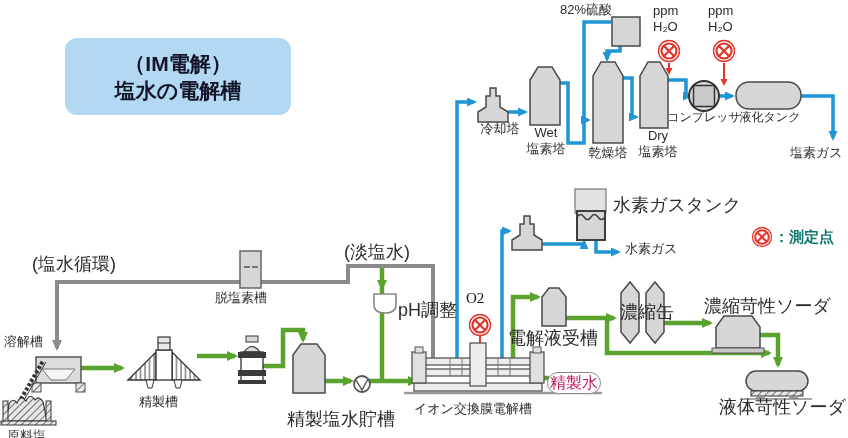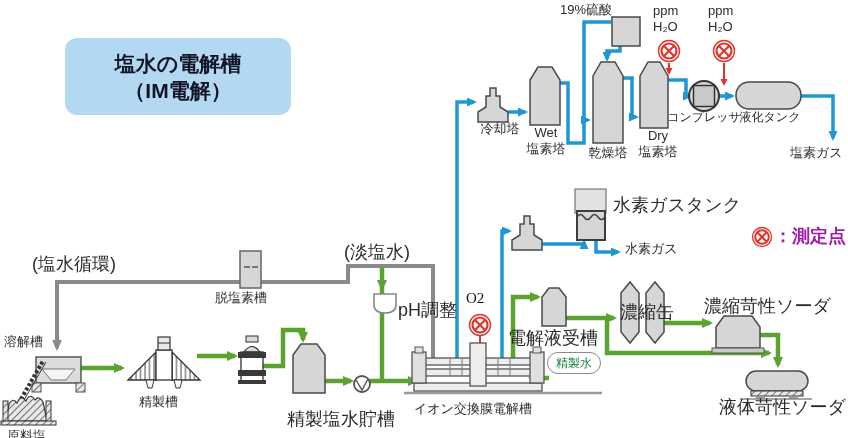--- a/index.html
+++ b/index.html
@@ -8,25 +8,25 @@
   #pipes{position:absolute;left:0;top:0;}
   .lbl{position:absolute;font-size:13px;line-height:15px;color:#2b2b2b;white-space:nowrap;}
   .c{text-align:center;}
   .s12{font-size:12px;}
   .s125{font-size:18px;line-height:14px;}
   .two{line-height:16px;white-space:nowrap;}
   #title-box{position:absolute;left:65px;top:38px;width:226px;height:77px;
      background:#b3d9f2;border-radius:12px;display:flex;flex-direction:column;
      justify-content:center;align-items:center;font-size:21px;font-weight:bold;
      color:#141428;line-height:27px;}
-  #legend-text{color:#a21caf;font-weight:bold;font-size:18px;}
+  #legend-text{color:#0f766e;font-weight:bold;font-size:15px;}
   #o2-lbl{font-size:15px;color:#111;}
-  #pure-water{position:absolute;left:547px;top:352px;width:52px;height:20px;
+  #pure-water{position:absolute;left:547px;top:372px;width:52px;height:20px;
      border:1.5px solid #8a8a8a;border-radius:11px;background:#fff;display:flex;
-     align-items:center;justify-content:center;font-size:12px;color:#15803d;}
+     align-items:center;justify-content:center;font-size:16px;color:#be185d;}
 </style>
 </head>
 <body>
 
 <div id="stage">
 
 <svg id="pipes" width="848" height="438" viewBox="0 0 848 438">
   <defs>
     <marker id="mG" markerUnits="userSpaceOnUse" markerWidth="12" markerHeight="12" refX="8" refY="5" orient="auto">
       <path d="M0,0 L11,5 L0,10 Z" fill="#5ba32f"></path>
@@ -221,25 +221,25 @@
   </g>
   <g transform="translate(762,237)" stroke="#e2342b" fill="none">
     <circle r="9.5" fill="#fff" stroke-width="1.3"></circle>
         <circle r="6.8" stroke-width="2"></circle>
     <line x1="-4.5" y1="-4.5" x2="4.5" y2="4.5" stroke-width="2"></line>
         <line x1="-4.5" y1="4.5" x2="4.5" y2="-4.5" stroke-width="2"></line>
   </g>
 </svg>
 
 <div id="title-box">
+  <div>（IM電解）</div>
   <div>塩水の電解槽</div>
-  <div>（IM電解）</div>
-</div>
-
-<div class="lbl" style="left:560px;top:2px;width:90px;">19%硫酸</div>
+</div>
+
+<div class="lbl" style="left:560px;top:2px;width:90px;">82%硫酸</div>
 
 <div class="lbl two" style="left:653px;top:3px;width:46px;">
   <div>ppm</div>
   <div>H₂O</div>
 </div>
 <div class="lbl two" style="left:708px;top:3px;width:46px;">
   <div>ppm</div>
   <div>H₂O</div>
 </div>
 

